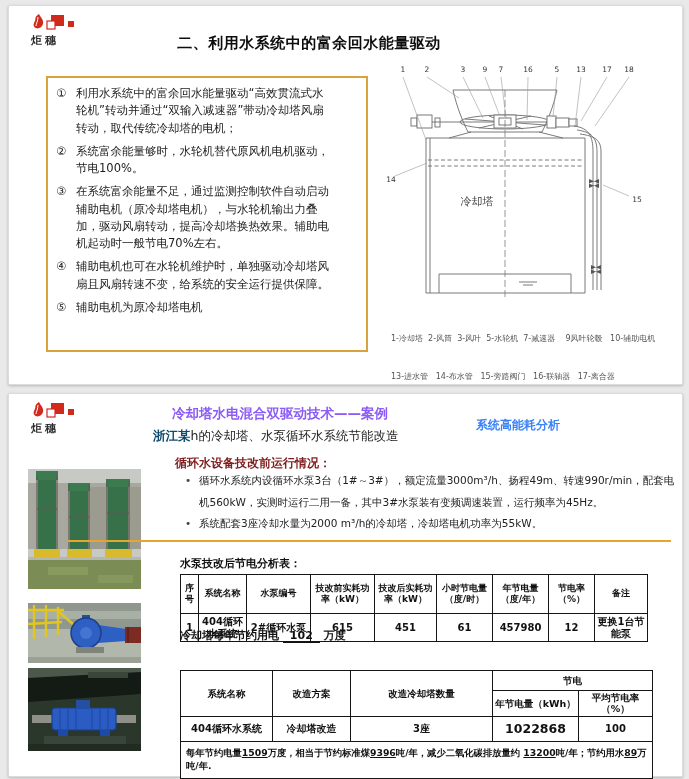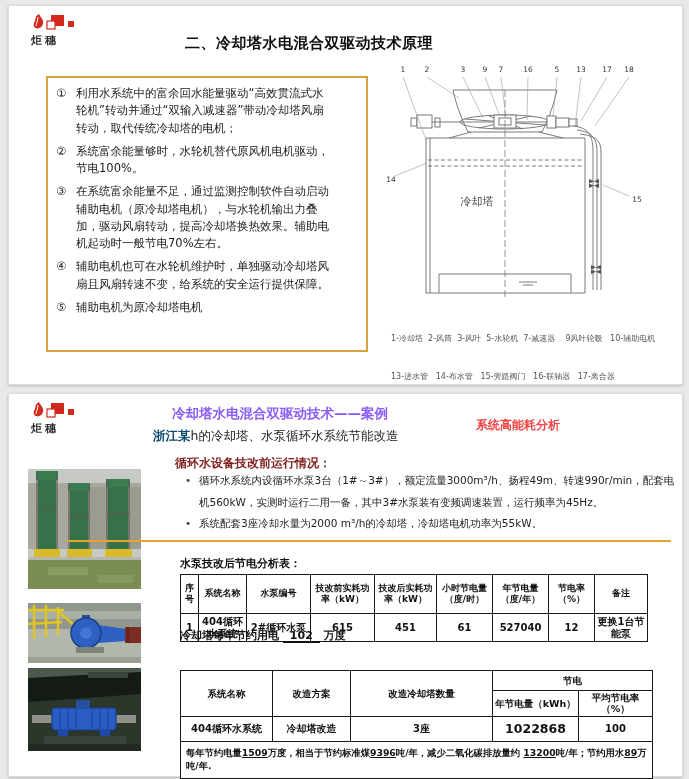--- a/index.html
+++ b/index.html
@@ -28,21 +28,21 @@
     border:2px solid #d8a33c;box-sizing:border-box;padding:7px 8px 0 8px;overflow:hidden;}
   .point{display:flex;margin-bottom:6px;font-size:11.5px;line-height:1.5;color:#1c1c1c;}
   .pnum{width:20px;flex:none;}
   .ptext{width:254px;}
   .diagram{position:absolute;left:372px;top:54px;width:300px;}
   .diagram svg{display:block;}
   .cap{font-size:8px;color:#555;line-height:1.6;margin-top:1px;padding-left:10px;white-space:pre;}
 
   
   .s2-title{position:absolute;left:163px;top:11px;margin:0;font-size:13.5px;font-weight:bold;color:#8b5cf6;}
-  .s2-right{position:absolute;left:467px;top:23px;font-size:12px;font-weight:bold;color:#ef4444;}
+  .s2-right{position:absolute;left:467px;top:23px;font-size:12px;font-weight:bold;color:#3b82f6;}
   .s2-sub{position:absolute;left:144px;top:34px;font-size:12.5px;color:#222;}
   .s2-sub .b{font-weight:bold;color:#0c4a6e;}
   .s2-sec{position:absolute;left:166px;top:61px;font-size:12px;font-weight:bold;color:#7f1d1d;}
   .bullets{position:absolute;left:176px;top:76px;width:498px;}
   .bullet{display:flex;font-size:10.5px;line-height:2.05;color:#222;}
   .bmark{width:14px;flex:none;color:#444;}
   .orange-line{position:absolute;left:58px;top:146px;width:604px;height:2px;background:#e6a52e;z-index:6;}
 
   .t1-title{position:absolute;left:171px;top:162px;font-size:11px;font-weight:bold;color:#111;}
   table{border-collapse:collapse;position:absolute;background:#fff;table-layout:fixed;}
@@ -72,21 +72,21 @@
     <svg width="44" height="17" viewBox="0 0 44 17">
       <path d="M8,0 C10,4 13,6 12,10 C11,14 6,16 3.5,13 C1,10 4.5,8 4.5,4 C4.5,2 6.8,1 8,0 Z" fill="#d2291d"></path>
       <path d="M7,3 C7,7 5,10 5,12" stroke="#fff" stroke-width="1" fill="none"></path>
       <rect x="20" y="1" width="13" height="11" fill="#d2291d"></rect>
       <rect x="16" y="7" width="8" height="8" fill="#fff" stroke="#d2291d" stroke-width="1.2"></rect>
       <rect x="37" y="7" width="6" height="6" fill="#d2291d"></rect>
     </svg>
     <div class="logo-text">炬穗</div>
   </div>
 
-  <h1 class="s1-title">二、冷却塔水电混合双驱动技术原理</h1>
+  <h1 class="s1-title">二、利用水系统中的富余回水能量驱动</h1>
 
   <div class="points-box">
     <div class="point">
       <span class="pnum">①</span>
       <span class="ptext">利用水系统中的富余回水能量驱动“高效贯流式水轮机”转动并通过“双输入减速器”带动冷却塔风扇转动，取代传统冷却塔的电机；</span>
     </div>
     <div class="point">
       <span class="pnum">②</span>
       <span class="ptext">系统富余能量够时，水轮机替代原风机电机驱动，节电100%。</span>
     </div>
@@ -327,21 +327,21 @@
       <th>节电率（%）</th>
       <th>备注</th>
     </tr>
     <tr>
       <td>1</td>
       <td>404循环水系统</td>
       <td>2#循环水泵</td>
       <td>615</td>
       <td>451</td>
       <td>61</td>
-      <td>527040</td>
+      <td>457980</td>
       <td>12</td>
       <td>更换1台节能泵</td>
     </tr>
   </tbody>
     </table>
 
   <div class="note">
     <span>冷却塔每年节约用电</span>
     <span class="uval">102</span>
     <span>万度</span>

